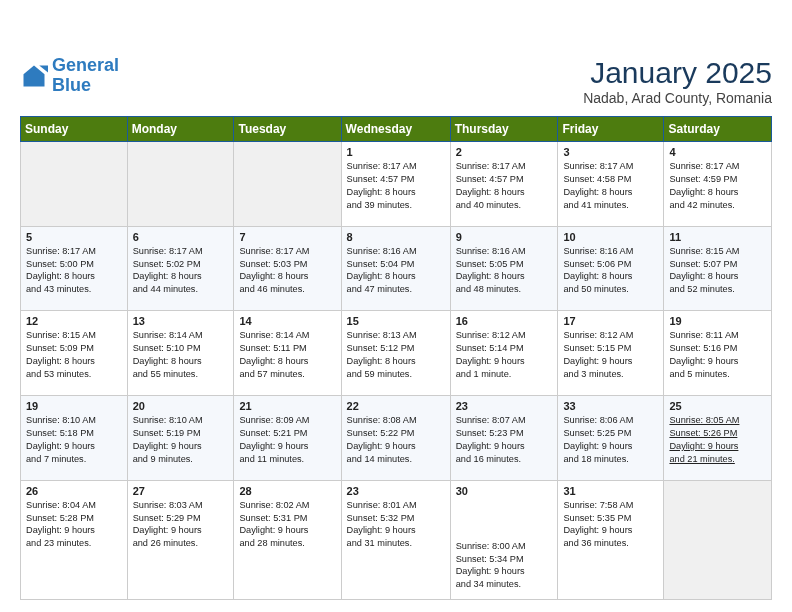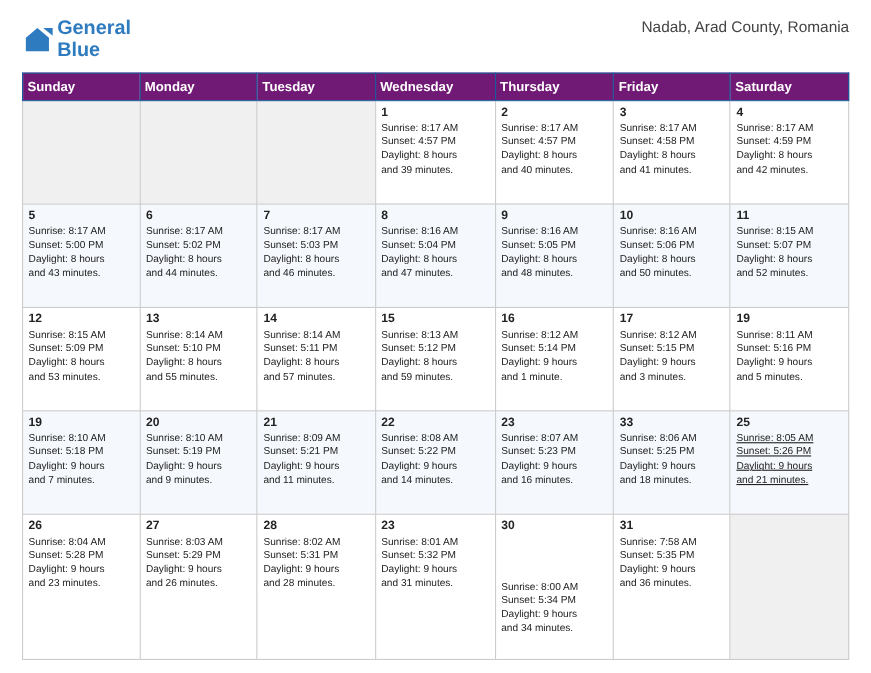--- a/index.html
+++ b/index.html
@@ -15,20 +15,21 @@
       height: 612px;
       padding: 16px 20px 12px 20px;
       display: flex;
       flex-direction: column;
     }
     .header {
       display: flex;
       justify-content: space-between;
       align-items: flex-start;
       margin-bottom: 10px;
+      margin-top: 40px;
     }
     .logo {
       display: flex;
       align-items: center;
       gap: 4px;
     }
     .logo-text {
       font-size: 18px;
       font-weight: bold;
       color: #1a3a5c;
@@ -52,21 +53,21 @@
     .subtitle {
       font-size: 14px;
       color: #444;
     }
     .calendar {
       width: 100%;
       border-collapse: collapse;
       flex: 1;
     }
     .calendar thead th {
-      background: #701a75;
+      background: #4d7c0f;
       color: #fff;
       font-size: 12px;
       font-weight: bold;
       padding: 5px 4px;
       text-align: left;
       border: 1px solid #1a5a9a;
     }
     .calendar tbody td {
       border: 1px solid #ccc;
       vertical-align: top;
@@ -105,20 +106,21 @@
       <svg class="logo-icon" viewBox="0 0 32 32">
         <polygon points="16,4 28,14 28,28 4,28 4,14" fill="#2e7bbf"></polygon>
         <polygon points="22,4 32,12 32,4" fill="#2e7bbf"></polygon>
       </svg>
       <div class="logo-text">
         <div><span>General</span></div>
         <div><span style="color:#2e7bbf">Blue</span></div>
       </div>
     </div>
     <div class="title-block">
+      <div class="main-title">January 2025</div>
       <div class="subtitle">Nadab, Arad County, Romania</div>
     </div>
   </div>
 
   <table class="calendar">
     <thead>
       <tr>
       <th>Sunday</th>
           <th>Monday</th>
           <th>Tuesday</th>

